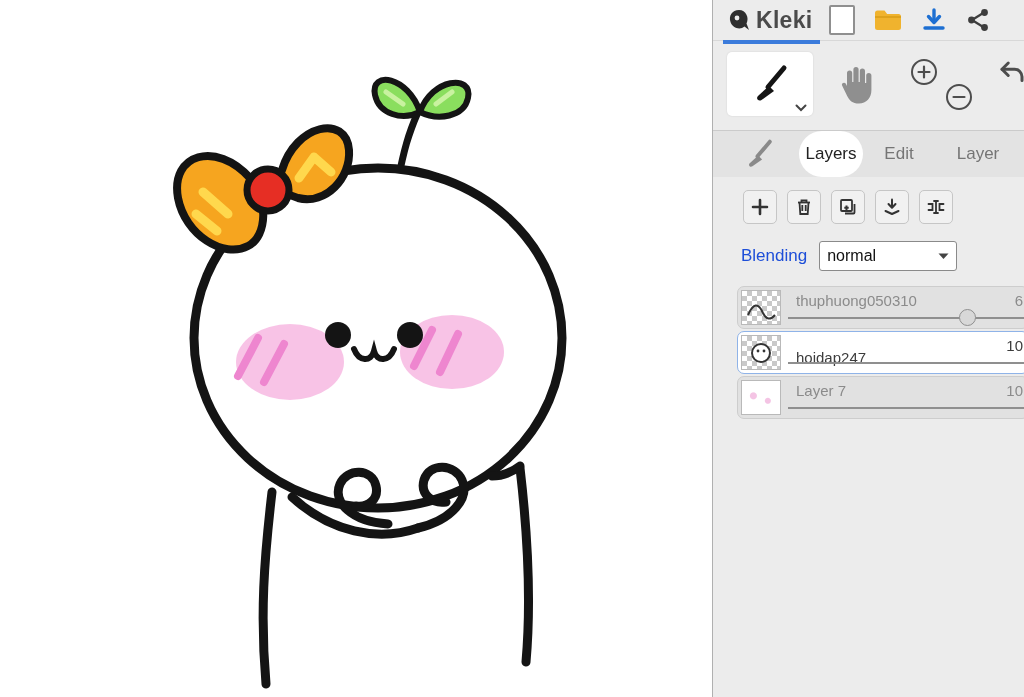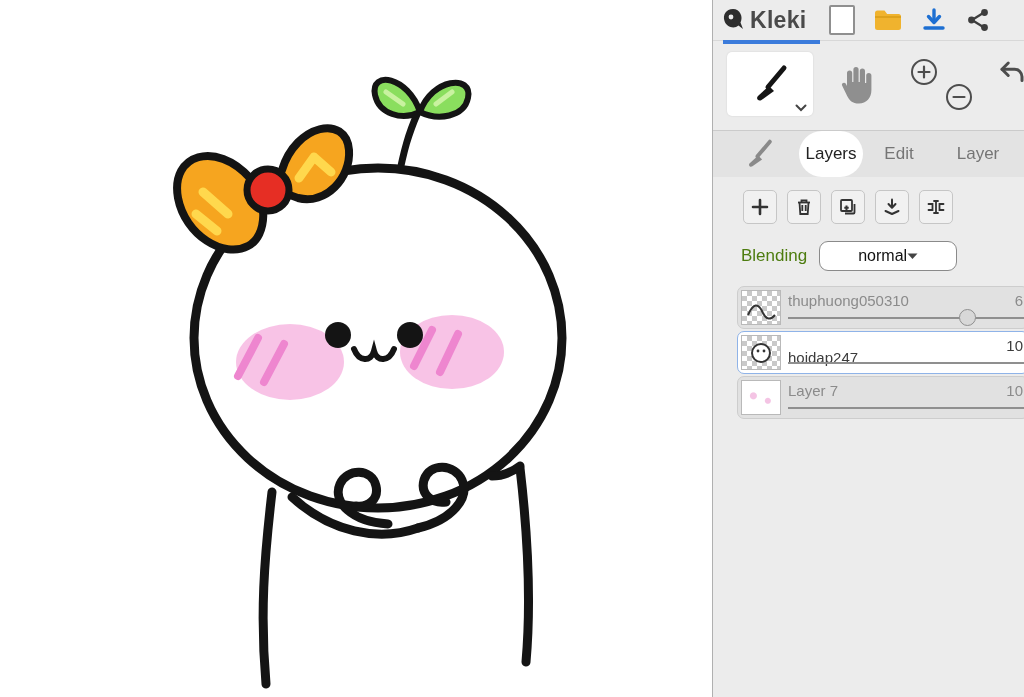--- a/index.html
+++ b/index.html
@@ -11,21 +11,21 @@
   
   .canvas-area{position:absolute;left:0;top:0;width:712px;height:697px;background:#fff;}
   
   .side-panel{
     position:absolute;left:712px;top:0;width:312px;height:697px;
     background:#ececec;border-left:1px solid #b0b0b0;box-sizing:border-box;overflow:hidden;
   }
   
   .topbar{position:absolute;left:0;top:0;width:100%;height:40px;background:#ececec;
     border-bottom:1px solid #d8d8d8;display:flex;align-items:center;}
-  .logo{display:flex;align-items:flex-start;gap:5px;padding-left:8px;width:116px;box-sizing:border-box;}
+  .logo{display:flex;align-items:center;gap:5px;padding-left:14px;width:116px;box-sizing:border-box;}
   .logo-text{font-size:23px;font-weight:bold;color:#4a4a4a;letter-spacing:.3px;}
   .topbar-icons{display:flex;align-items:center;gap:18px;}
   .tb-icon{display:flex;align-items:center;justify-content:center;cursor:pointer;}
   .newfile-box{width:22px;height:26px;background:#fff;border:2px solid #8f8f8f;border-radius:2px;}
   .color-strip{position:absolute;left:10px;top:40px;width:97px;height:4px;background:#3b7bdb;}
   
   .tool-tab{position:absolute;top:52px;height:64px;width:86px;display:flex;align-items:center;justify-content:center;}
   .tool-tab.selected{background:#fff;border-radius:5px;box-shadow:0 0 2px rgba(0,0,0,.12);}
   .tab-brush{left:14px;}
   .tab-hand{left:100px;}
@@ -43,44 +43,44 @@
   .ptab.active{background:#fff;color:#222;}
   .ptab-layers{left:86px;width:64px;border-radius:23px;}
   .ptab-edit{left:163px;width:46px;}
   .ptab-file{left:242px;width:46px;}
   
   .layer-actions{position:absolute;left:30px;top:190px;display:flex;gap:10px;}
   .action-btn{width:34px;height:34px;background:#f1f1f1;border:1px solid #c6c6c6;border-radius:5px;
     box-sizing:border-box;display:flex;align-items:center;justify-content:center;cursor:pointer;}
   
   .blending-row{position:absolute;left:28px;top:240px;height:32px;display:flex;align-items:center;}
-  .blending-label{font-size:17px;color:#4d7c0f;}
+  .blending-label{font-size:17px;color:#1d4ed8;}
   .blending-select{margin-left:12px;width:138px;height:30px;background:#fff;border:1px solid #8a8a8a;
-    border-radius:9px;box-sizing:border-box;display:flex;align-items:center;justify-content:center;
+    border-radius:3px;box-sizing:border-box;display:flex;align-items:center;justify-content:space-between;
     padding:0 7px;font-size:16px;color:#111;cursor:pointer;}
   
   .layer-row{position:absolute;left:24px;width:292px;height:43px;background:#e1e1e1;
     border:1px solid #cdcdcd;border-radius:7px;box-sizing:border-box;}
   .layer-row.selected{background:#fff;border-color:#8fb3e8;}
   .row-0{top:286px;}
   .row-1{top:331px;}
   .row-2{top:376px;}
   .thumb{position:absolute;left:3px;top:3px;width:40px;height:35px;border:1px solid #b9b9b9;
     box-sizing:border-box;background:#fff;overflow:hidden;}
   .checker{
     background-color:#fff;
     background-image:linear-gradient(45deg,#c9c9c9 25%,transparent 25%,transparent 75%,#c9c9c9 75%),
                      linear-gradient(45deg,#c9c9c9 25%,transparent 25%,transparent 75%,#c9c9c9 75%);
     background-size:10px 10px;background-position:0 0,5px 5px;
   }
   .thumb-pink{
     background:radial-gradient(circle at 30% 45%,#f4c4e4 3px,transparent 4px),
                radial-gradient(circle at 68% 60%,#f4c4e4 2.5px,transparent 3.5px),#fff;
   }
-  .layer-name{position:absolute;left:50px;top:5px;font-size:15px;color:#8b8b8b;white-space:nowrap;
+  .layer-name{position:absolute;left:58px;top:5px;font-size:15px;color:#8b8b8b;white-space:nowrap;
     max-width:190px;overflow:hidden;}
   .layer-row.selected .layer-name{color:#3c3c3c;margin-top:12px;}
   .layer-opacity{position:absolute;right:5px;top:5px;font-size:15px;color:#8b8b8b;}
   .layer-row.selected .layer-opacity{color:#3c3c3c;}
   .slider-track{position:absolute;left:50px;right:2px;bottom:9px;height:2px;background:#8f8f8f;}
   .slider-handle{position:absolute;top:-8px;left:72%;width:17px;height:17px;border-radius:50%;
     background:#d8d8d8;border:1px solid #8f8f8f;box-sizing:border-box;cursor:pointer;}
   svg{display:block;}
 </style>
 </head>

